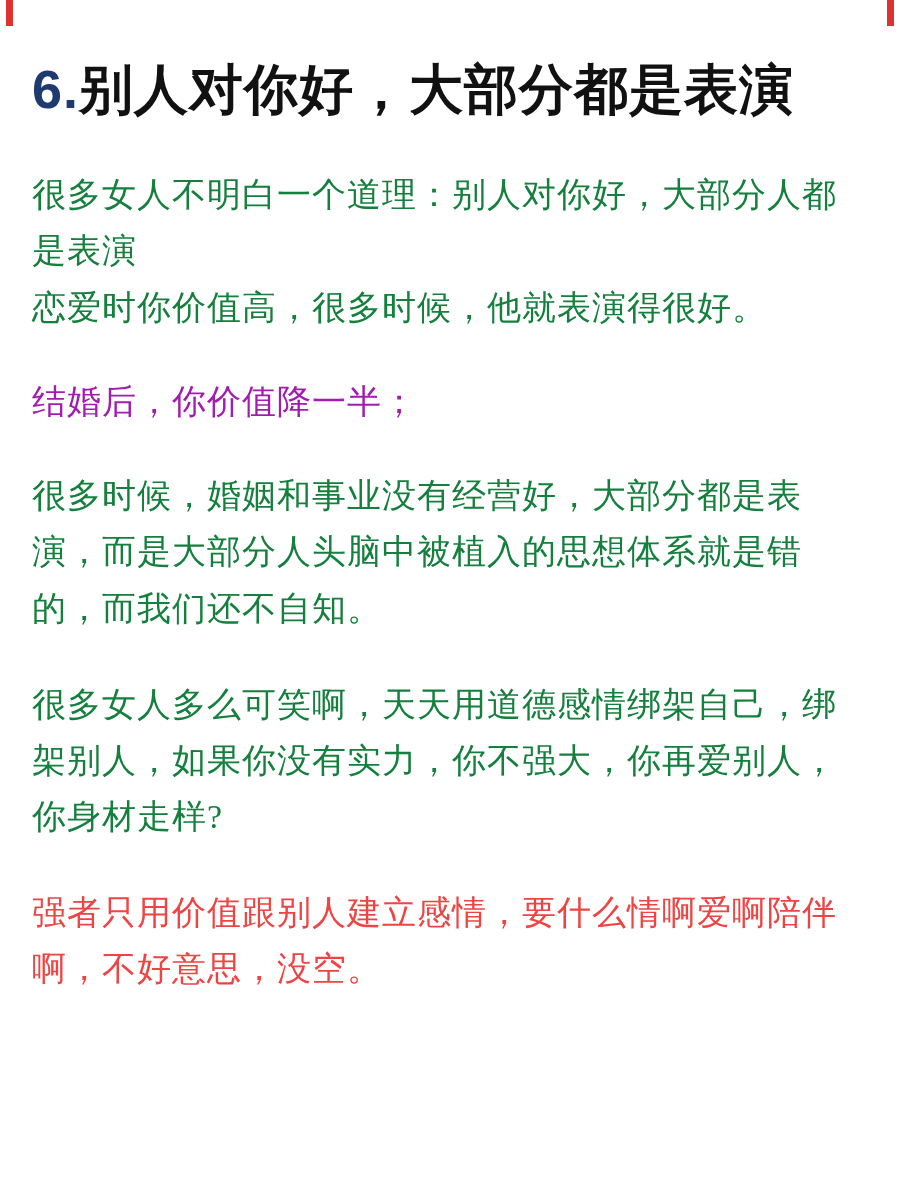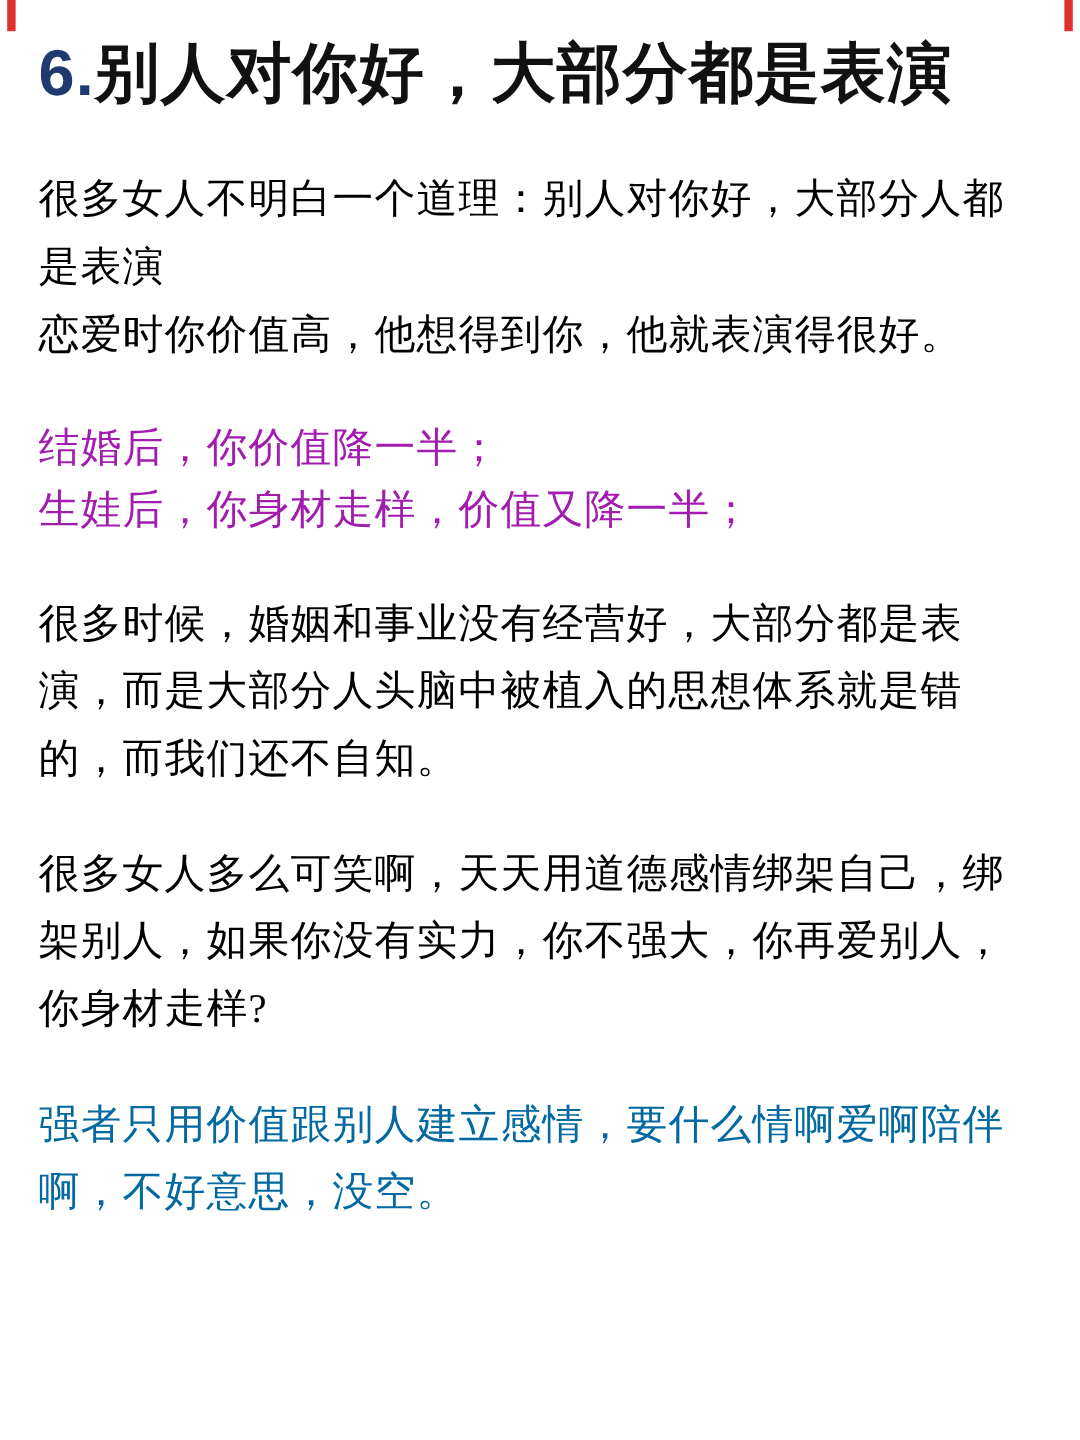--- a/index.html
+++ b/index.html
@@ -15,64 +15,63 @@
   .corner-mark {
     position: absolute;
     top: 0;
     width: 7px;
     height: 26px;
     background: #e03131;
   }
   .corner-mark.left  { left: 6px; }
   .corner-mark.right { right: 6px; }
   .page {
-    padding: 32px 32px 0 32px;
+    padding: 60px 32px 0 32px;
   }
   .title {
     font-family: "Liberation Sans", "DejaVu Sans", sans-serif;
     font-weight: 900;
     font-size: 54px;
     line-height: 1.1;
     color: #111111;
     letter-spacing: 1px;
     margin-bottom: 48px;
     white-space: nowrap;
   }
   .title .num {
     color: #1e3a6e;
   }
   .para {
     font-size: 34px;
     line-height: 1.65;
     letter-spacing: 1px;
     margin-bottom: 40px;
-    color: #000000;
+    color: #15803d;
   }
   .para.blue { color: #a21caf; line-height: 1.55; }
-  .para.red  { color: #0369a1; }
+  .para.red  { color: #ef4444; }
   .line { display: block; }
 </style>
 </head>
 <body>
 
 <div class="corner-mark left"></div>
 <div class="corner-mark right"></div>
 
 <div class="page">
 
   <h1 class="title"><span class="num">6.</span><span>别人对你好，大部分都是表演</span></h1>
 
   <p class="para">
     <span class="line">很多女人不明白一个道理：别人对你好，大部分人都是表演</span>
-    <span class="line">恋爱时你价值高，他想得到你，他就表演得很好。</span>
+    <span class="line">恋爱时你价值高，很多时候，他就表演得很好。</span>
   </p>
 
   <p class="para blue">
     <span class="line">结婚后，你价值降一半；</span>
-    <span class="line">生娃后，你身材走样，价值又降一半；</span>
   </p>
 
   <p class="para">很多时候，婚姻和事业没有经营好，大部分都是表演，而是大部分人头脑中被植入的思想体系就是错的，而我们还不自知。</p>
 
   <p class="para">很多女人多么可笑啊，天天用道德感情绑架自己，绑架别人，如果你没有实力，你不强大，你再爱别人，你身材走样?</p>
 
   <p class="para red">强者只用价值跟别人建立感情，要什么情啊爱啊陪伴啊，不好意思，没空。</p>
 
 </div>
 

